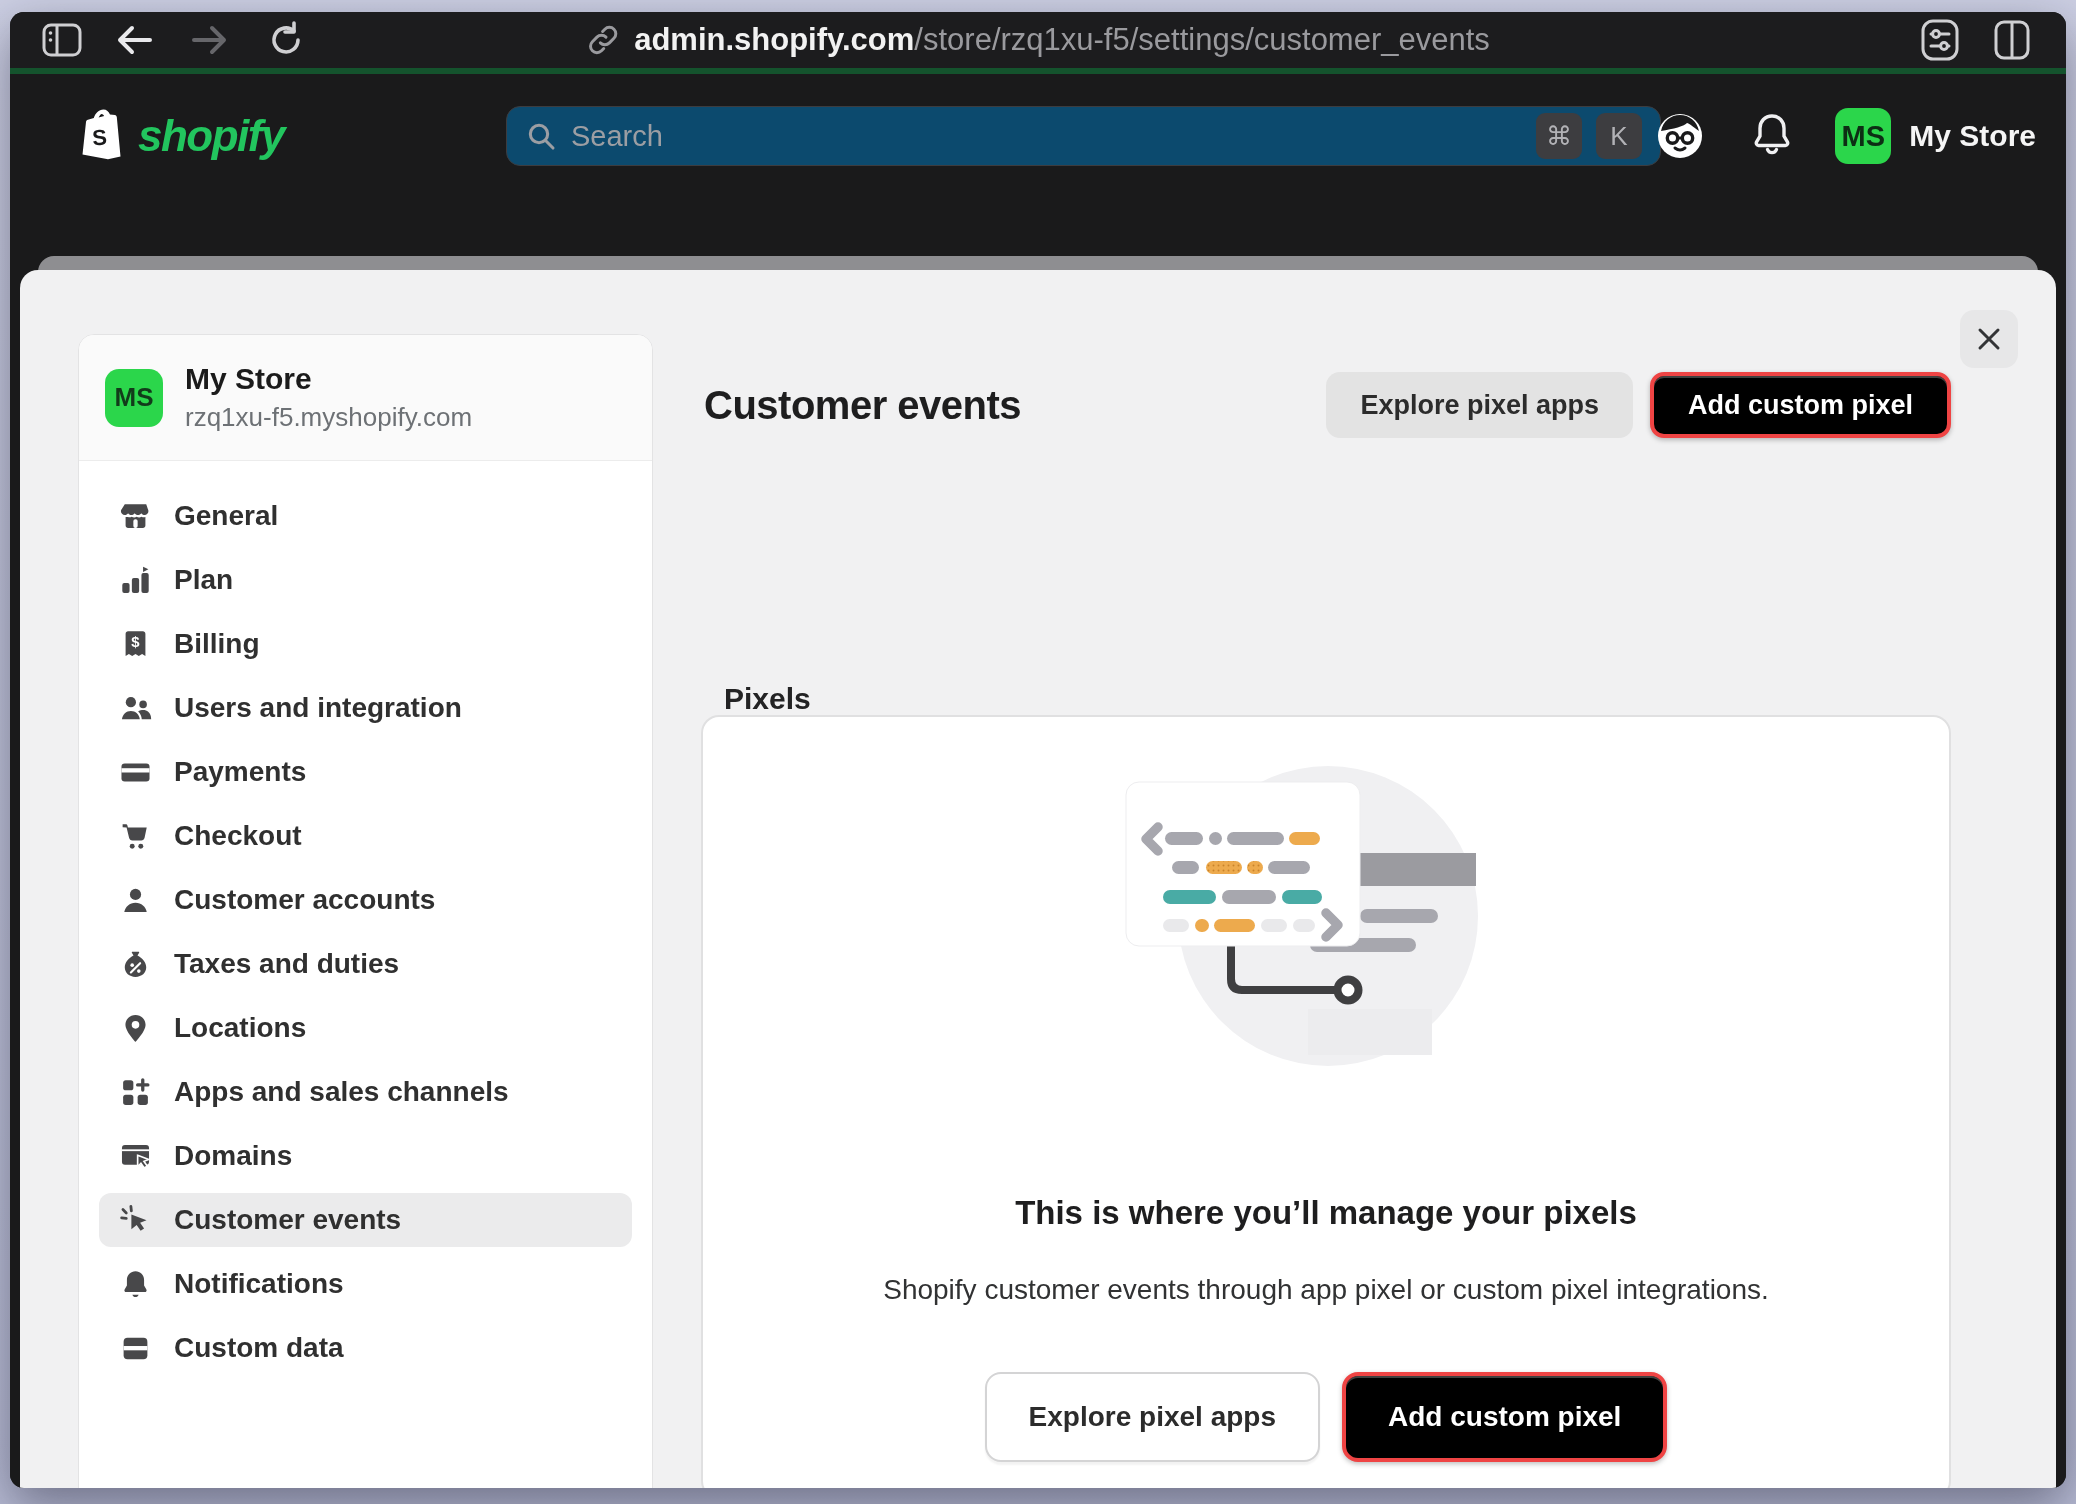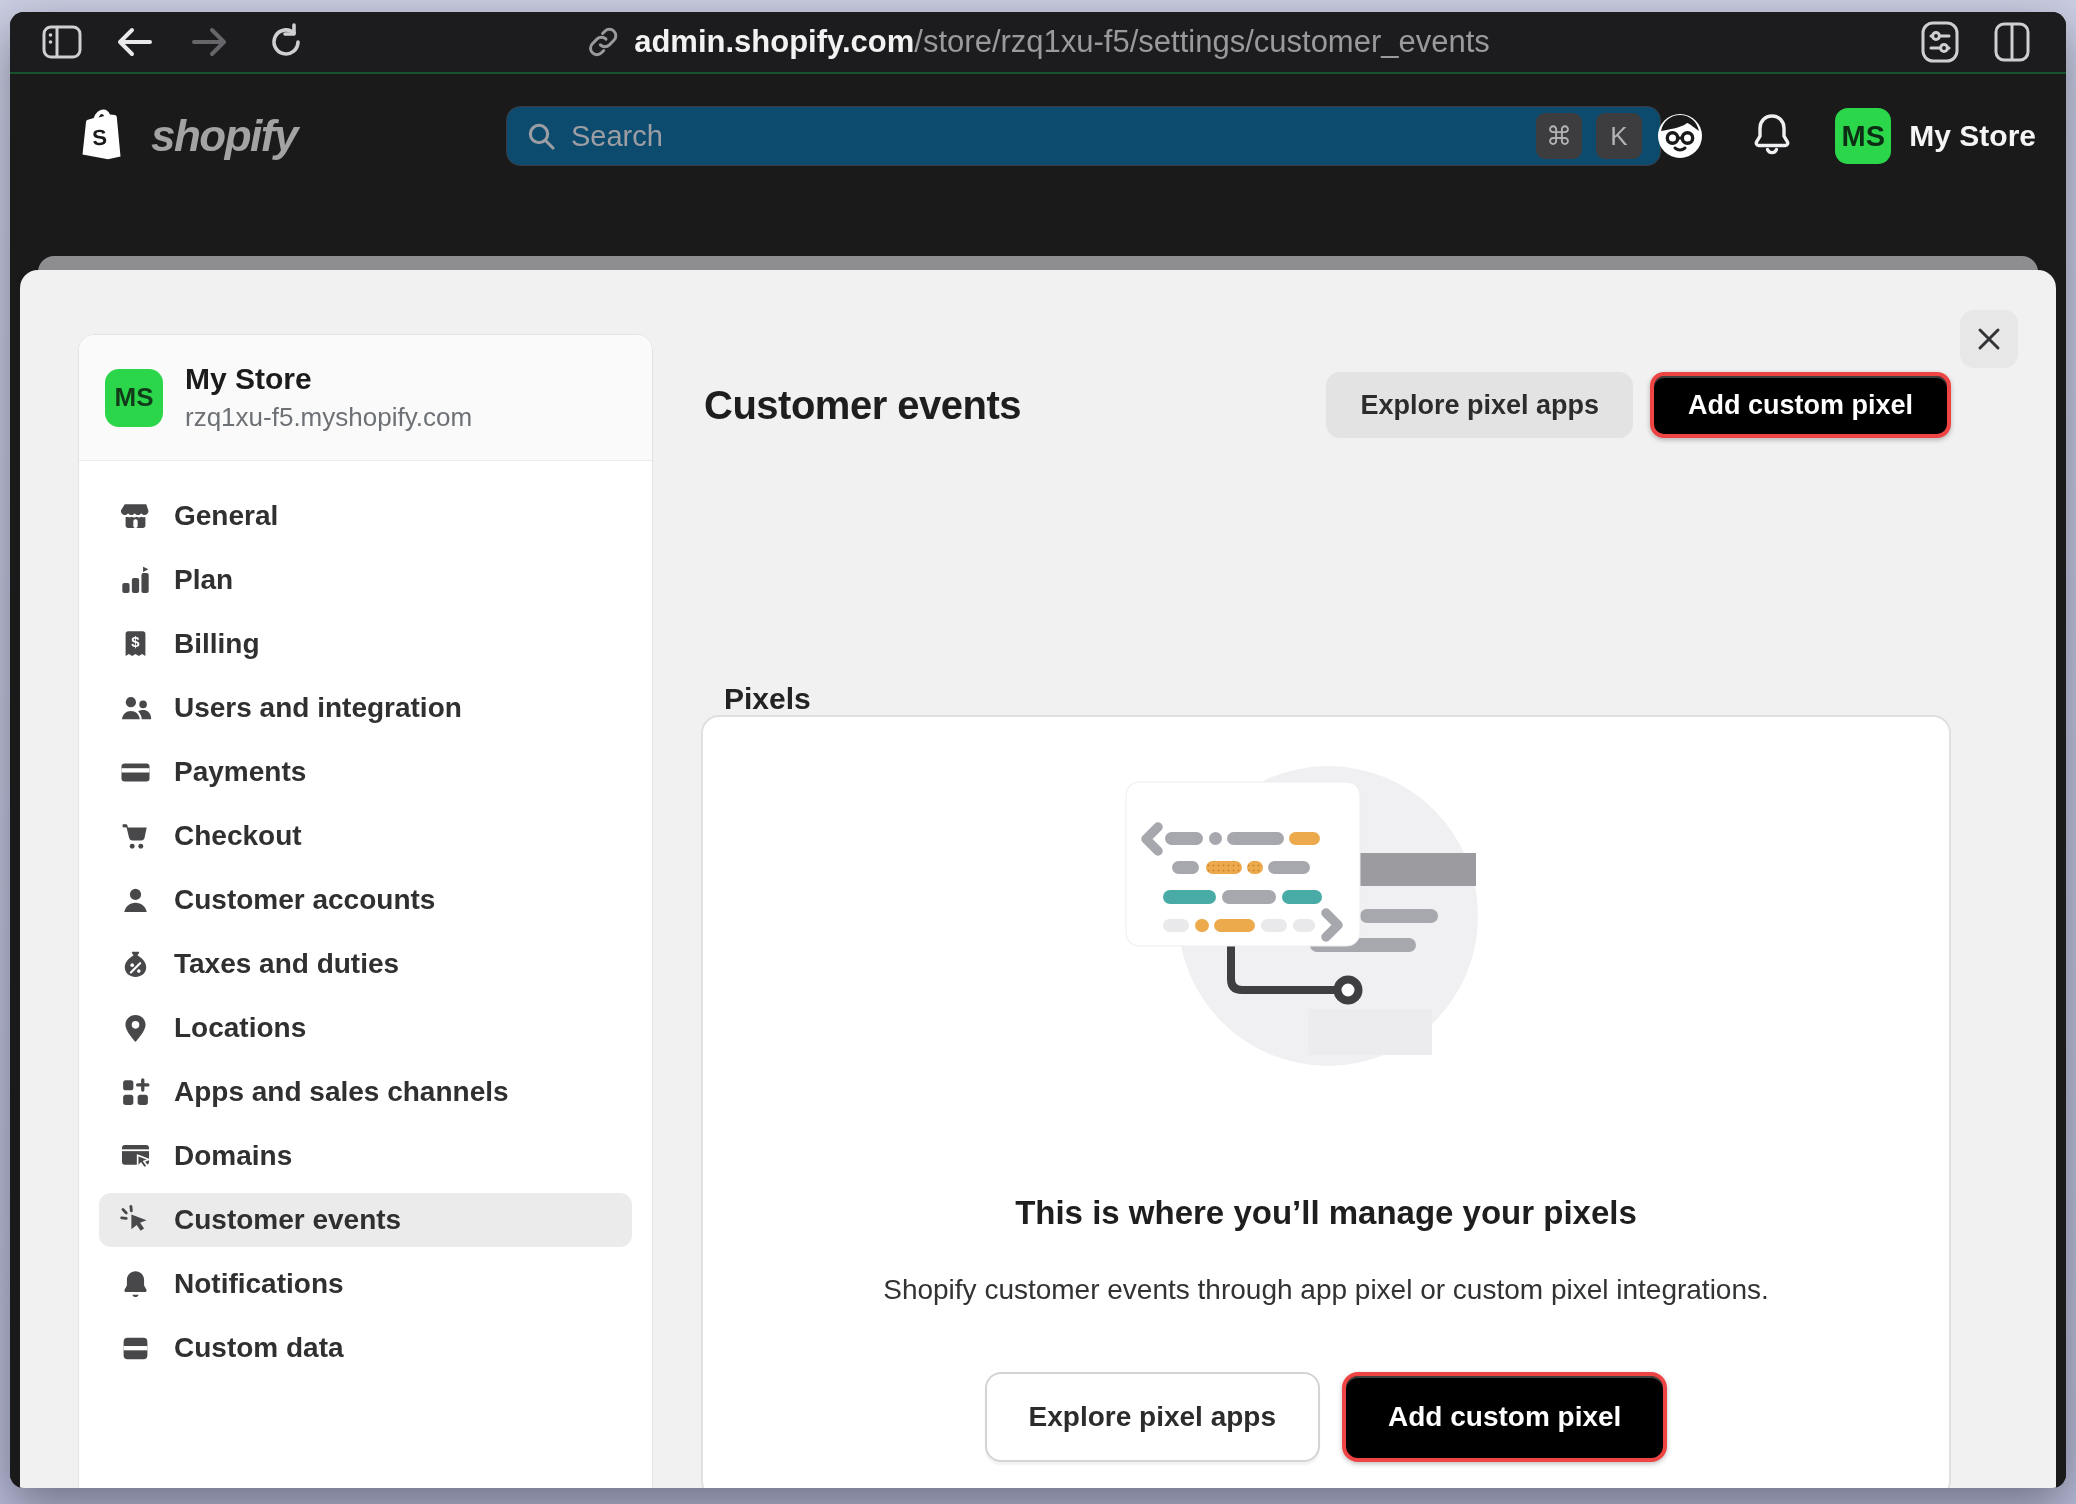--- a/index.html
+++ b/index.html
@@ -8,29 +8,29 @@
     font-family:"Liberation Sans","DejaVu Sans",sans-serif;
     background:linear-gradient(180deg,#cccfe3 0%,#b8bcd5 100%);
     position:relative; color:#1a1a1a;
   }
   .window {
     position:absolute; left:10px; top:12px; width:2056px; height:1476px;
     border-radius:14px; overflow:hidden; background:#1a1a1b;
     box-shadow:0 18px 50px rgba(20,20,40,.45);
   }
   
-  .chrome { position:relative; height:62px; background:#1c1c1e; border-bottom:2px solid #14532d; }
+  .chrome { position:relative; height:62px; background:#1c1c1e; border-bottom:6px solid #14532d; }
   .chrome .cicon { position:absolute; top:50%; transform:translateY(-50%); display:flex; align-items:center; justify-content:center; width:48px; height:48px; border-radius:10px; }
   .url { position:absolute; left:50%; top:50%; transform:translate(-50%,-50%); display:flex; align-items:center; gap:14px; white-space:nowrap; }
   .url .host { color:#f2f2f2; font-weight:700; font-size:31px; }
   .url .path { color:#9a9a9e; font-weight:500; font-size:31px; }
   
   .sh-bar { position:relative; height:124px; background:#1a1a1b; }
   .logo { position:absolute; left:66px; top:50%; transform:translateY(-50%); display:flex; align-items:center; gap:10px; }
-  .logo .word { color:#a3a3a3; font-size:44px; font-weight:700; letter-spacing:-1.5px; font-style:italic;margin-left:13px; }
+  .logo .word { color:#22c55e; font-size:44px; font-weight:700; letter-spacing:-1.5px; font-style:italic; }
   .searchbar {
     position:absolute; left:496px; top:50%; transform:translateY(-50%);
     width:1155px; height:60px; background:#0c4a6e; border:1px solid #3c3c3f;
     border-radius:14px; display:flex; align-items:center; padding:0 18px; gap:14px;
   }
   .searchbar .ph { color:#9c9ea3; font-size:29px; flex:1; }
   .key {
     width:46px; height:46px; border-radius:9px; background:#3d3d40;
     color:#b2b2b6; font-size:26px; display:flex; align-items:center; justify-content:center;
   }

